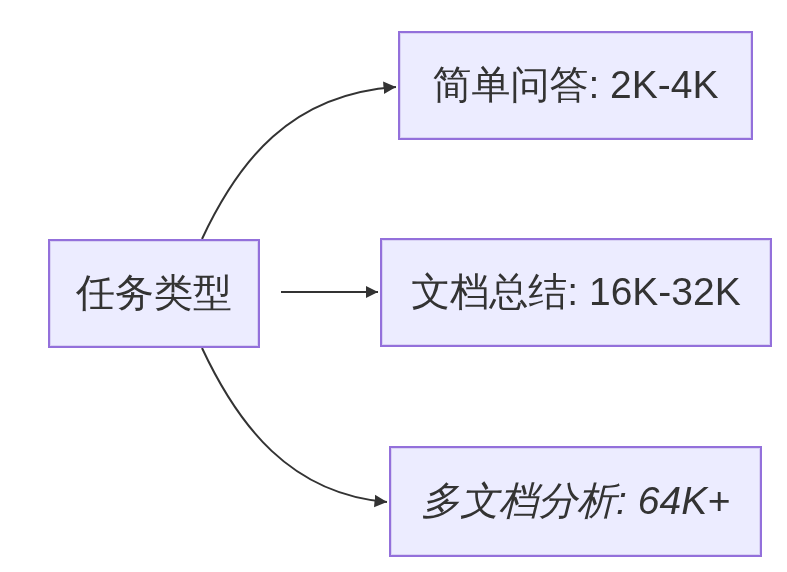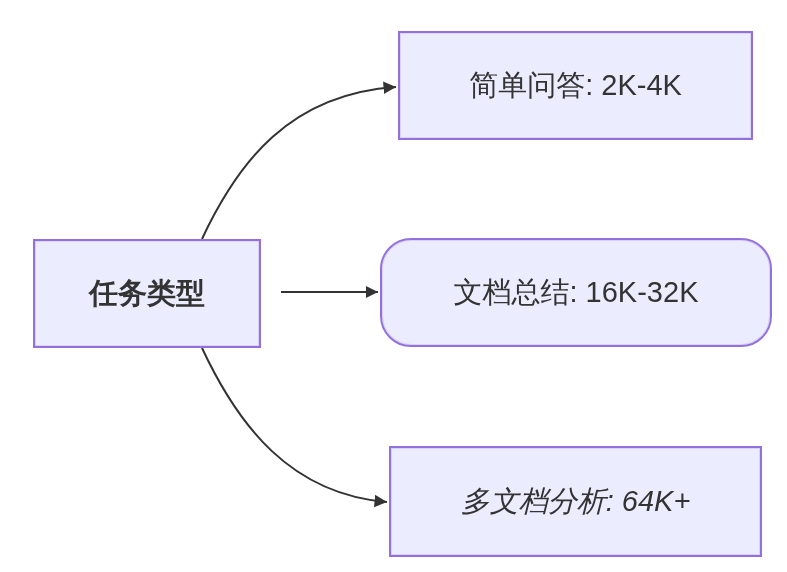--- a/index.html
+++ b/index.html
@@ -26,28 +26,28 @@
   .node {
     position: absolute;
     box-sizing: border-box;
     background: var(--node-fill, #ECECFF);
     border: 2px solid var(--node-border, #9370DB);
     box-shadow: inset 0 0 0 1px #d9d2f4;
     display: flex;
     align-items: center;
     justify-content: center;
     color: var(--text, #333333);
-    font-size: 29px;
+    font-size: 39px;
     line-height: 1.2;
     white-space: nowrap;
     text-align: center;
   }
-  .node-root    { left: 33px;  top: 239px; width: 228px; height: 109px; font-weight: bold; }
+  .node-root    { left: 48px;  top: 239px; width: 212px; height: 109px; }
   .node-top     { left: 398px; top: 31px;  width: 355px; height: 109px; }
-  .node-middle  { left: 380px; top: 238px; width: 392px; height: 109px; border-radius: 31px; }
+  .node-middle  { left: 380px; top: 238px; width: 392px; height: 109px; }
   .node-bottom  { left: 389px; top: 446px; width: 373px; height: 111px; font-style: italic; }
   .edge-path {
     fill: none;
     stroke: var(--edge, #333333);
     stroke-width: 2px;
   }
   .arrow-head { fill: var(--edge, #333333); }
 </style>
 </head>
 <body>

